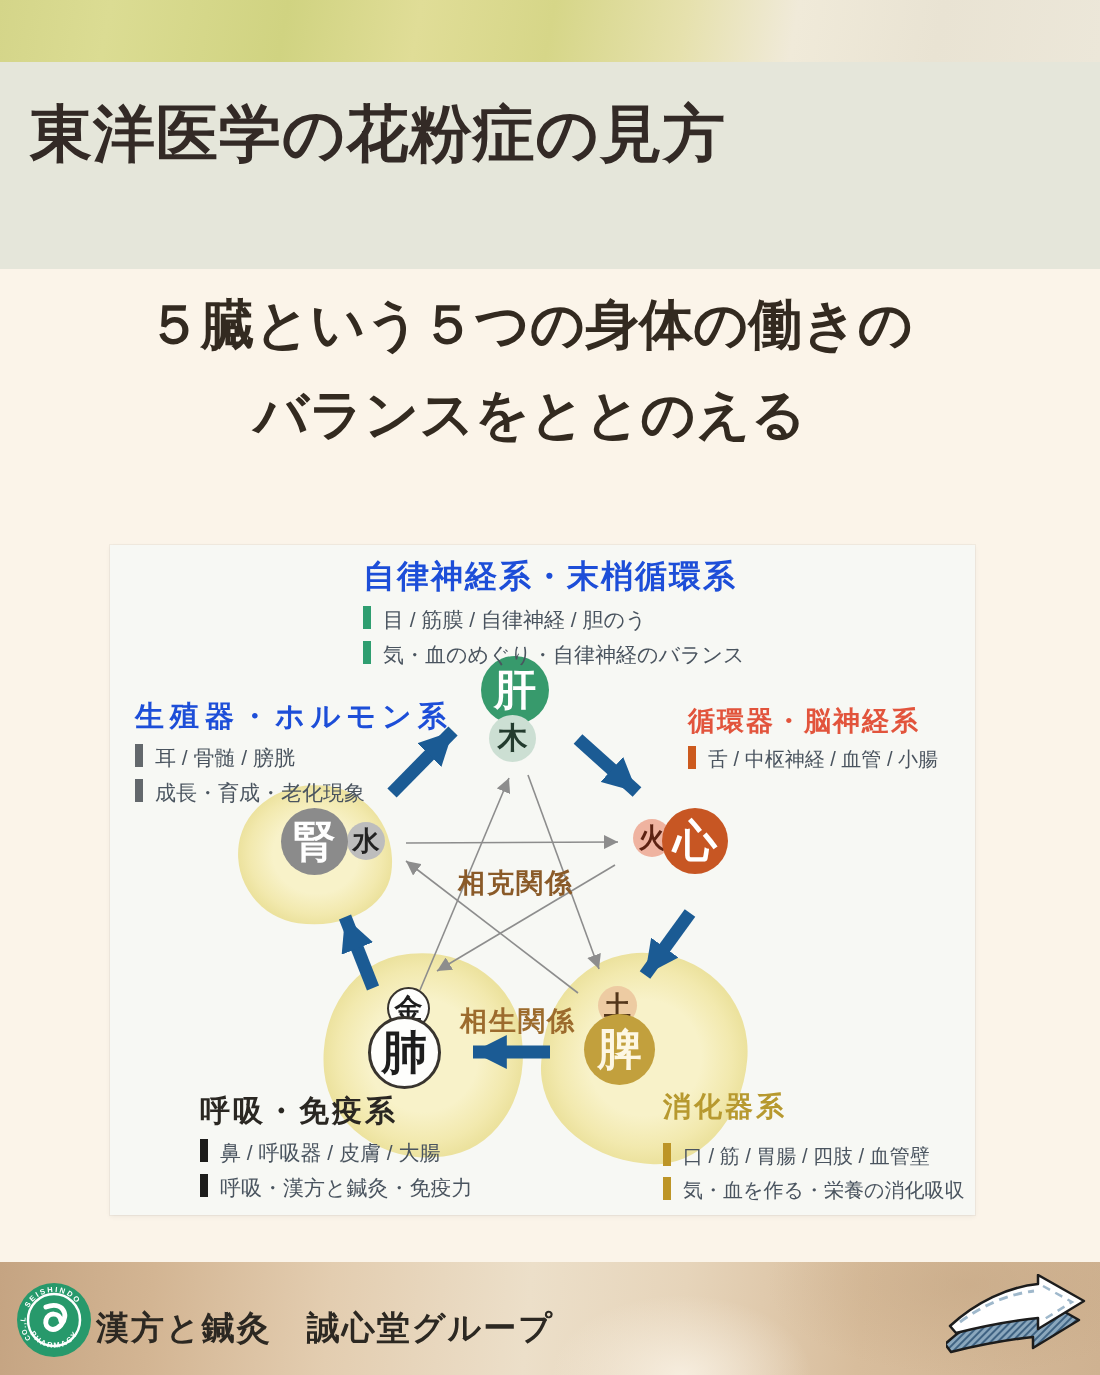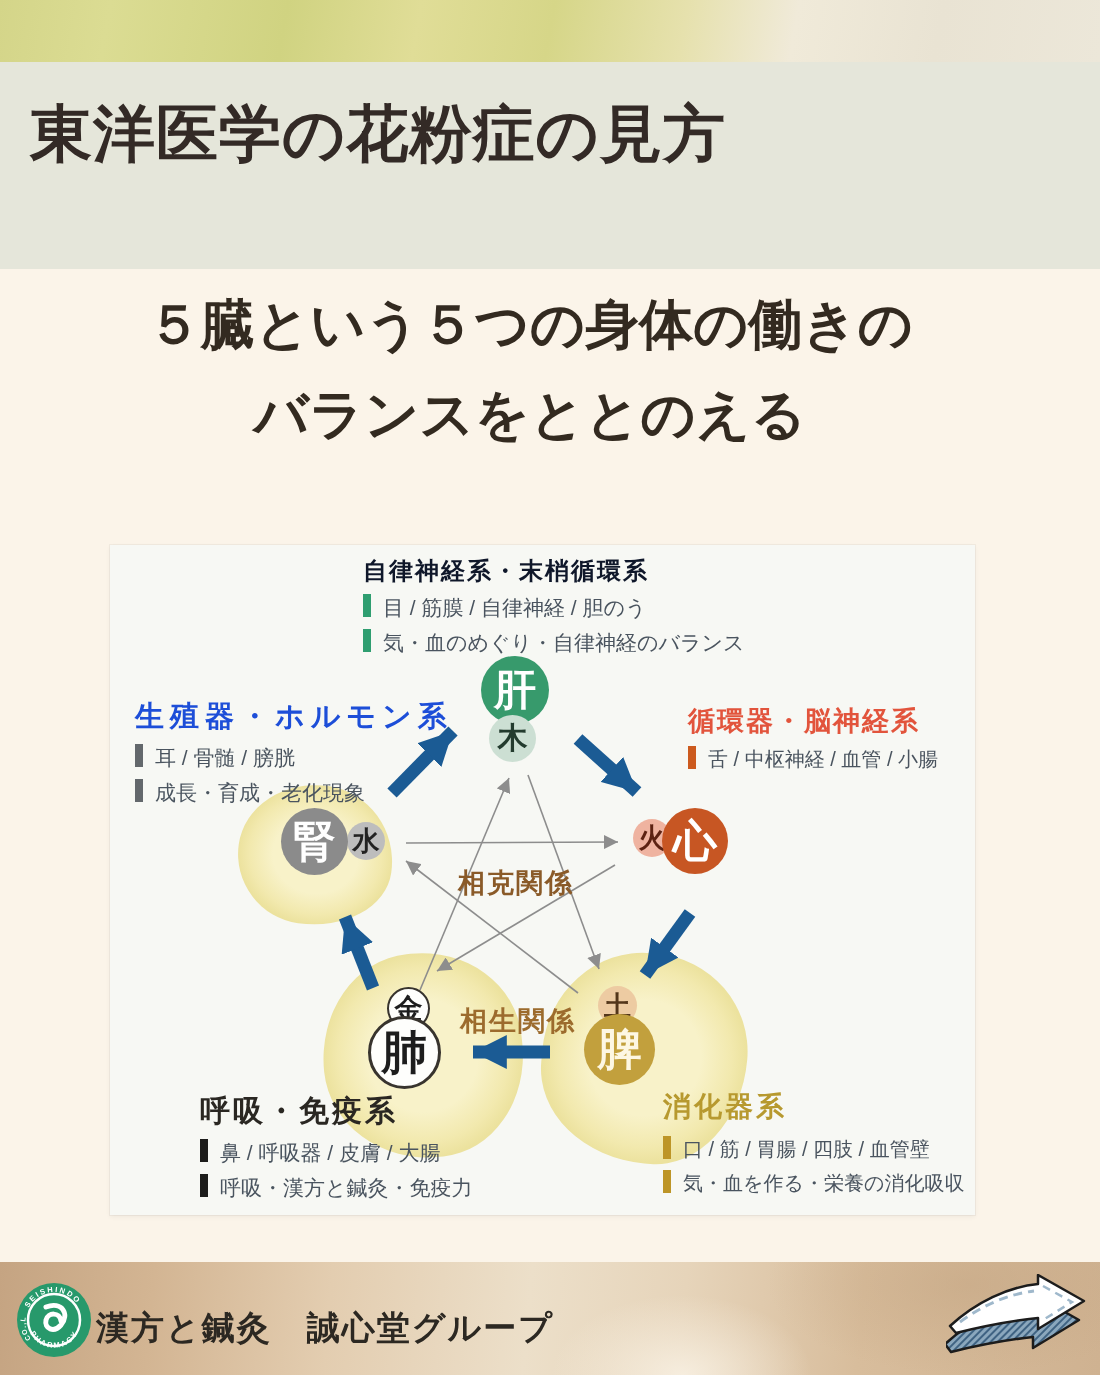--- a/index.html
+++ b/index.html
@@ -58,30 +58,30 @@
   .rel-control {left:348px;top:320px;color:#8a5a28;}
   .rel-generate{left:350px;top:458px;color:#9c6b2d;}
 
   
   .sec{position:absolute;z-index:6;white-space:nowrap;}
   .sec-title{font-weight:bold;}
   .sec-row{display:flex;align-items:flex-start;margin-top:7px;}
   .bar{display:inline-block;width:8px;height:23px;margin-right:12px;flex:0 0 8px;}
   .sec-text{font-size:21px;color:#4a545f;}
   .sec-liver {left:253px;top:10px;}
-  .sec-liver .sec-title{font-size:24px;color:#0f172a;letter-spacing:2px;margin-bottom:5px;}
+  .sec-liver .sec-title{font-size:32px;color:#1d4ed8;letter-spacing:2px;margin-bottom:5px;}
   .sec-kidney{left:25px;top:152px;}
   .sec-kidney .sec-title{font-size:29px;color:#1d4ed8;letter-spacing:6px;margin-bottom:6px;}
   .sec-heart {left:578px;top:158px;}
   .sec-heart .sec-title{font-size:27px;color:#e2543c;letter-spacing:2px;margin-bottom:6px;}
   .sec-heart .sec-text{font-size:20px;}
   .sec-lung  {left:90px;top:546px;}
   .sec-lung .sec-title{font-size:30px;color:#2a2722;letter-spacing:3px;margin-bottom:5px;}
   .sec-spleen{left:553px;top:543px;}
-  .sec-spleen .sec-title{font-size:28px;color:#b7992f;letter-spacing:3px;margin-bottom:10px;}
+  .sec-spleen .sec-title{font-size:28px;color:#b7992f;letter-spacing:3px;margin-bottom:17px;}
   .sec-spleen .sec-text{font-size:20px;}
   .bar-green{background:#2f9e70;} .bar-gray{background:#63686c;}
   .bar-orange{background:#cc5a1e;} .bar-black{background:#1d1d1b;}
   .bar-gold{background:#bd9527;}
 
   
   .footer{position:absolute;left:0;top:1262px;width:1100px;height:113px;
     background:
       radial-gradient(130px 80px at 62% 100%,rgba(248,240,226,.9) 0%,rgba(248,240,226,0) 100%),
       radial-gradient(200px 90px at 88% 20%,rgba(197,166,131,.55) 0%,rgba(197,166,131,0) 100%),

